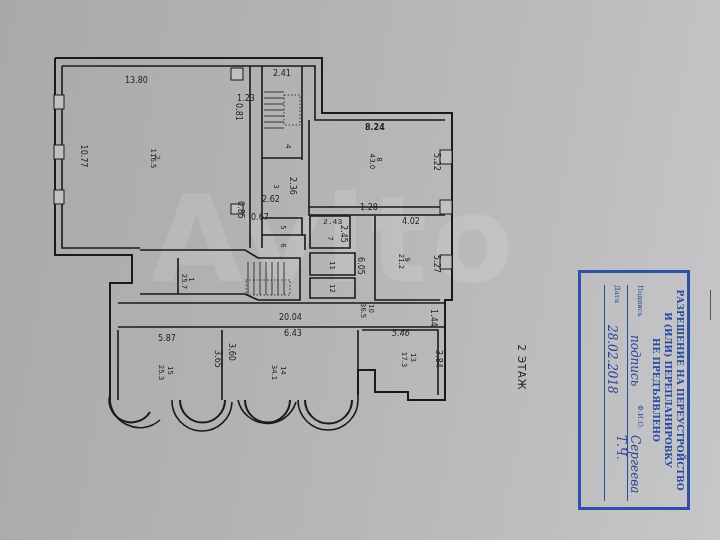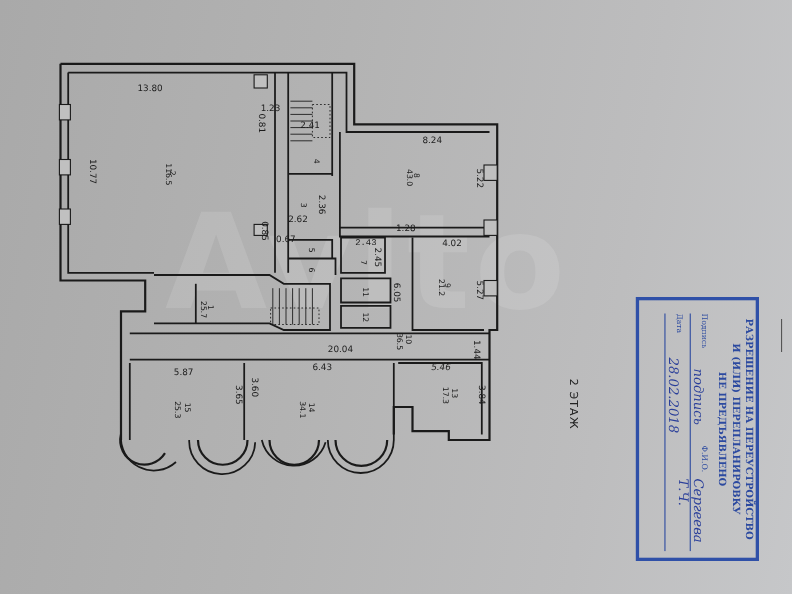--- a/index.html
+++ b/index.html
@@ -113,36 +113,36 @@
     <line x1="272" y1="262" x2="272" y2="295"></line>
     <line x1="278" y1="262" x2="278" y2="295"></line>
     <line x1="284" y1="262" x2="284" y2="295"></line>
   </g>
   <rect x="284" y="95" width="16" height="30" fill="none" stroke="#1a1a1a" stroke-width="0.8" stroke-dasharray="1.5,2"></rect>
   <rect x="246" y="280" width="44" height="15" fill="none" stroke="#1a1a1a" stroke-width="0.8" stroke-dasharray="1.5,2"></rect>
 </svg>
 
 <span class="lbl" style="left:125px;top:77px;">13.80</span>
 <span class="lbl rot" style="left:72px;top:152px;">10.77</span>
-<span class="lbl" style="left:273px;top:70px;margin-top:40px;">2.41</span>
+<span class="lbl" style="left:273px;top:70px;">2.41</span>
 <span class="lbl" style="left:237px;top:95px;">1.23</span>
 <span class="lbl rot" style="left:229px;top:108px;">0.81</span>
 <span class="lbl rot" style="left:283px;top:182px;">2.36</span>
 <span class="lbl" style="left:262px;top:196px;">2.62</span>
 <span class="lbl rot" style="left:231px;top:206px;">0.85</span>
 <span class="lbl" style="left:240px;top:214px;margin-left:11px;">0.67</span>
-<span class="lbl" style="left:384px;top:124px;">8.24</span>
+<span class="lbl" style="left:365px;top:124px;font-weight:bold;">8.24</span>
 <span class="lbl rot" style="left:427px;top:158px;">5.22</span>
 <span class="lbl" style="left:323px;top:218px;font-family:Liberation Mono, monospace;">2.43</span>
 <span class="lbl rot" style="left:334px;top:230px;">2.45</span>
 <span class="lbl" style="left:360px;top:204px;">1.28</span>
 <span class="lbl" style="left:402px;top:218px;">4.02</span>
 <span class="lbl rot" style="left:427px;top:260px;">5.27</span>
 <span class="lbl rot" style="left:351px;top:262px;">6.05</span>
-<span class="lbl" style="left:279px;top:314px;margin-left:19px;">20.04</span>
+<span class="lbl" style="left:279px;top:314px;">20.04</span>
 <span class="lbl rot" style="left:424px;top:314px;">1.44</span>
 <span class="lbl" style="left:158px;top:335px;text-align:right;">5.87</span>
 <span class="lbl rot" style="left:208px;top:355px;">3.65</span>
 <span class="lbl" style="left:284px;top:330px;">6.43</span>
 <span class="lbl rot" style="left:222px;top:348px;">3.60</span>
 <span class="lbl" style="left:392px;top:330px;font-style:italic;">5.46</span>
 <span class="lbl rot" style="left:429px;top:355px;">3.84</span>
 
 <span class="room-no" style="left:154px;top:154px;">2</span>
 <span class="room-no" style="left:142px;top:155px;">116.5</span>

